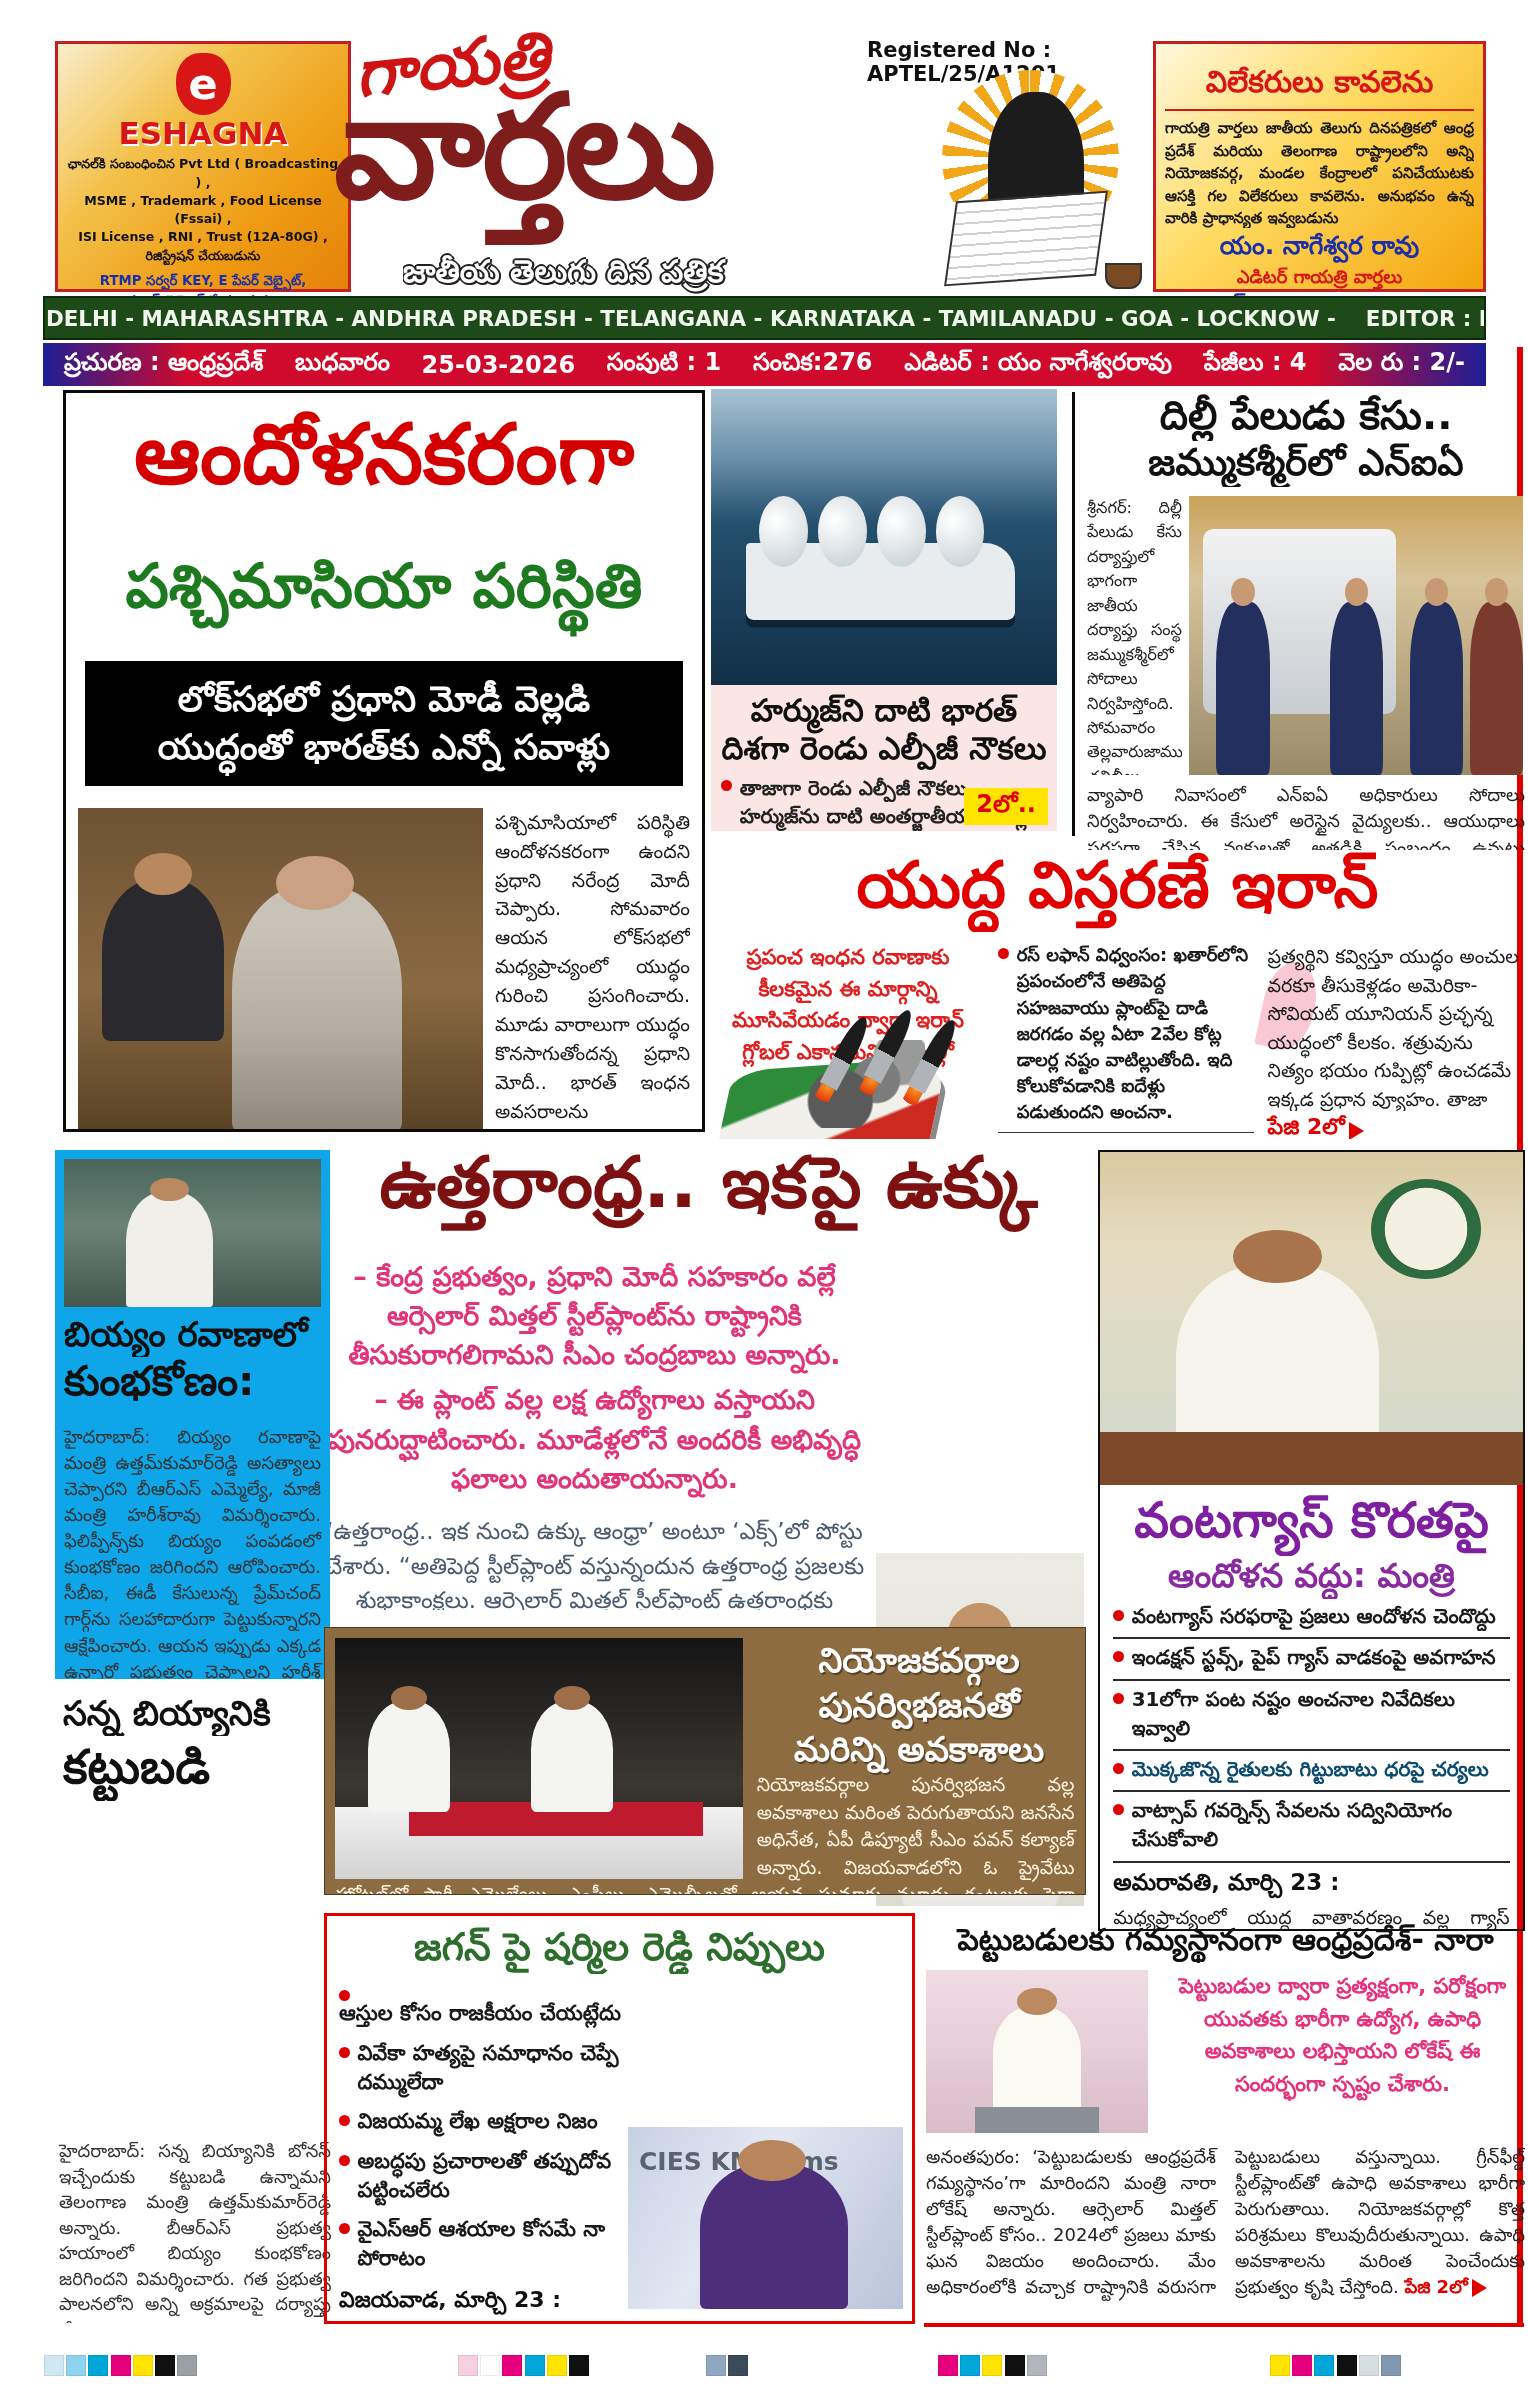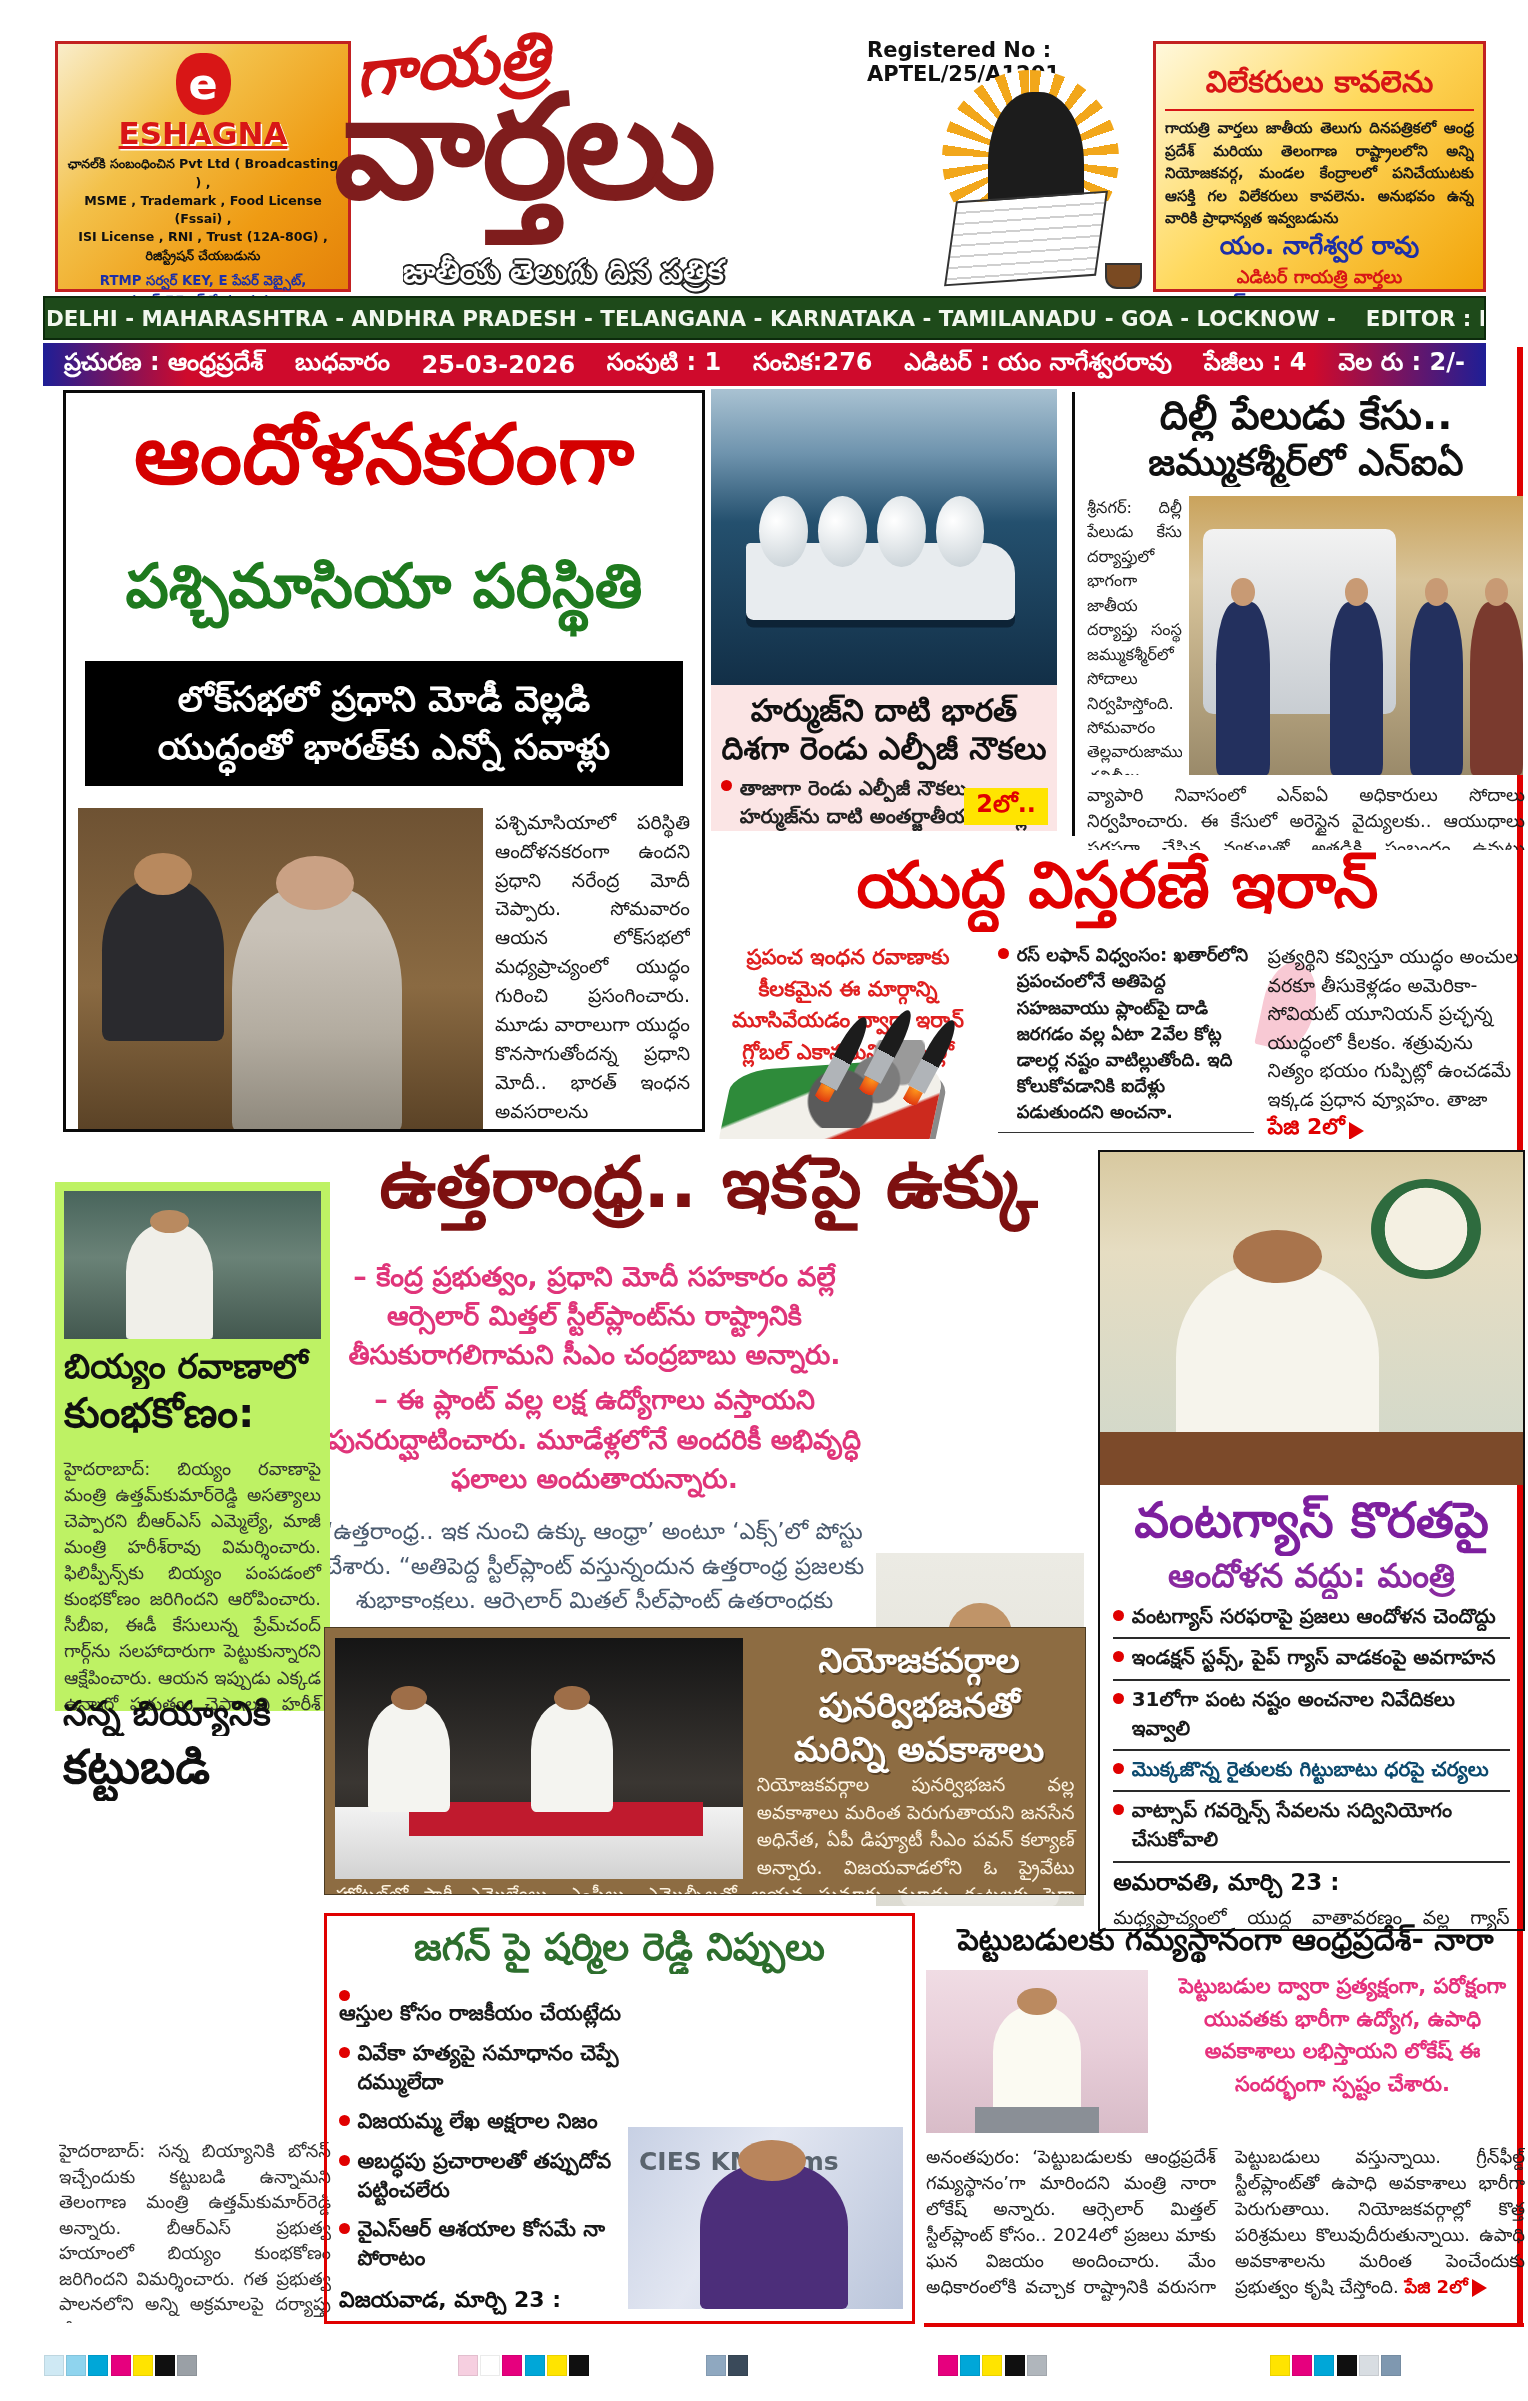--- a/index.html
+++ b/index.html
@@ -70,21 +70,21 @@
   .lead-deck{background:#000;color:#fff;}
   .underbul{border-bottom:2.2px solid #2a2a2a;}
 </style>
 </head>
 <body>
 
 <div class="page">
 
   <div class="abs adbox" style="left:55px;top:41px;width:296px;height:251px;background:linear-gradient(135deg,#f9edca 0%,#f3c14a 35%,#ef9b13 70%,#e4820a 100%);text-align:center;padding:7.4px 6px;">
     <div style="margin:1.5px auto 0;width:55px;height:62px;background:#d81616;border-radius:46% 46% 52% 52%;color:#fff;font-size:43px;font-weight:bold;line-height:62px;">e</div>
-    <div class="b" style="color:#d81616;font-size:31px;text-shadow:1.5px 1.5px #fff;text-decoration:underline;">ESHAGNA</div>
+    <div class="b" style="color:#d81616;font-size:31px;text-shadow:1.5px 1.5px #fff;">ESHAGNA</div>
     <div class="b oh" style="font-size:12.6px;color:#111;line-height:1.45;margin-top:4.4px;">
       <div>ఛానల్‌కి సంబంధించిన Pvt Ltd ( Broadcasting ) ,</div>
       <div>MSME , Trademark , Food License (Fssai) ,</div>
       <div>ISI License , RNI , Trust (12A-80G) ,</div>
       <div>రిజిస్ట్రేషన్ చేయబడును</div>
     </div>
     <div class="b oh" style="font-size:13.3px;color:#1d2fa8;line-height:1.5;margin-top:6px;">
       <div>RTMP సర్వర్ KEY, E పేపర్ వెబ్సైట్,</div>
       <div>న్యూస్ వెబ్సైట్ చేయబడును.</div>
     </div>
@@ -254,21 +254,21 @@
         <span class="b" style="font-size:20px;color:#1a1a1a;">వాట్సాప్ గవర్నెన్స్ సేవలను సద్వినియోగం చేసుకోవాలి</span>
       </div>
       <div class="b" style="font-size:23px;color:#101010;margin-top:3px;">అమరావతి, మార్చి 23 :</div>
       <div class="j" style="font-size:19px;line-height:1.42;color:#1a1a1a;margin-top:3px;">
         <span>మధ్యప్రాచ్యంలో యుద్ధ వాతావరణం వల్ల గ్యాస్ లభ్యతలో ఇబ్బందులు ఉన్నా, రాష్ట్రంలో సరఫరాపై ప్రజలు ఆందోళన చెందాల్సిన అవసరం లేదని సమాచార పౌర సంబంధాల శాఖ మంత్రి కొలుసు పార్థసారథి తెలిపారు. గ్యాస్ కొరతను అధిగమించేందుకు ప్రభుత్వం యుద్ధ ప్రాతిపదికన చర్యలు తీసుకుంటోందని స్పష్టం చేశారు. ఉండవల్లి సీఎం క్యాంప్ కార్యాలయంలో ఆర్టీజీఎస్ సమీక్ష అనంతరం ఏపీ సచివాలయంలో ఆయన మీడియాతో మాట్లాడారు.</span>
         
       </div>
     </div>
   </div>
 
-  <div class="abs oh" style="left:55px;top:1150px;width:275px;height:529px;background:#bef264;padding:9px;box-sizing:border-box;margin-top:32px;">
+  <div class="abs oh" style="left:55px;top:1150px;width:275px;height:529px;background:#0ea5e9;padding:9px;box-sizing:border-box;">
     <div class="ph ph-assembly" style="width:100%;height:148px;">
       <div class="sp"></div>
     </div>
     <div class="b oh" style="font-size:34px;color:#101010;margin-top:7.4px;height:43px;">బియ్యం రవాణాలో</div>
     <div class="b oh" style="font-size:41px;color:#101010;height:59px;">కుంభకోణం:</div>
     <div class="j" style="font-size:18px;line-height:1.45;color:#333;margin-top:7.4px;">
       <span>హైదరాబాద్: బియ్యం రవాణాపై మంత్రి ఉత్తమ్‌కుమార్‌రెడ్డి అసత్యాలు చెప్పారని బీఆర్ఎస్ ఎమ్మెల్యే, మాజీ మంత్రి హరీశ్‌రావు విమర్శించారు. ఫిలిప్పీన్స్‌కు బియ్యం పంపడంలో కుంభకోణం జరిగిందని ఆరోపించారు. సీబీఐ, ఈడీ కేసులున్న ప్రేమ్‌చంద్ గార్గ్‌ను సలహాదారుగా పెట్టుకున్నారని ఆక్షేపించారు. ఆయన ఇప్పుడు ఎక్కడ ఉన్నారో ప్రభుత్వం చెప్పాలని హరీశ్ ప్రశ్నించారు. శాసనసభ ప్రశ్నోత్తరాల సమయంలో ఆయన మాట్లాడారు.</span>
       
     </div>
   </div>

